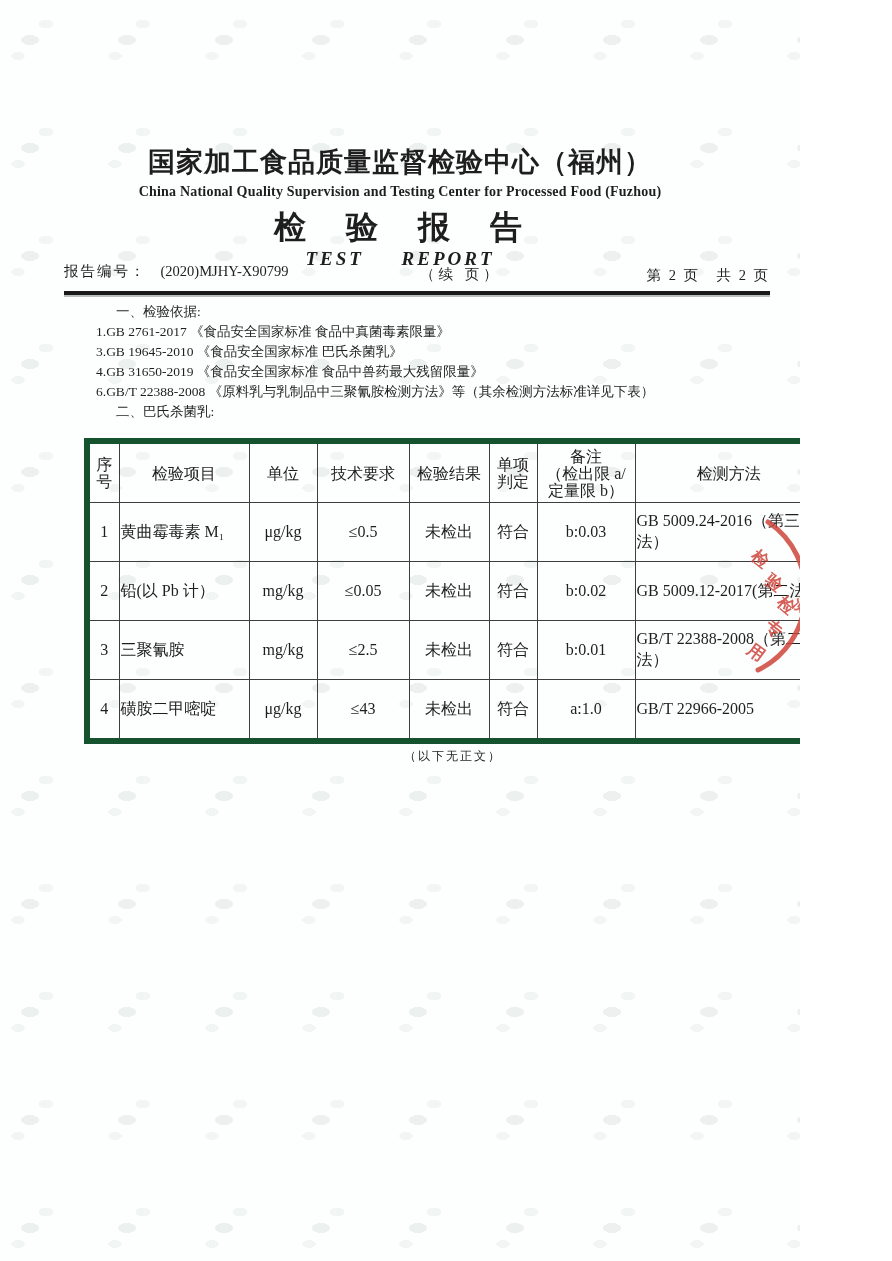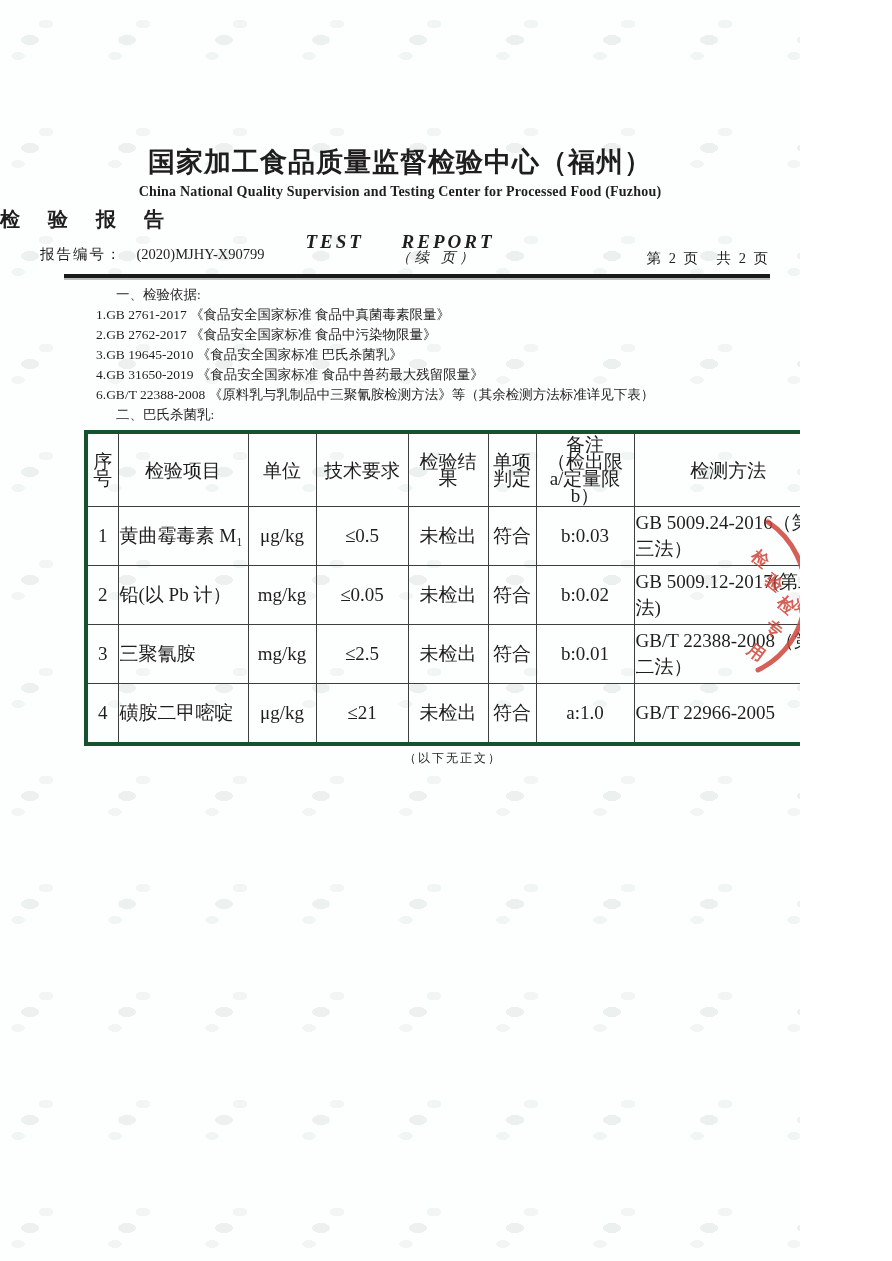--- a/index.html
+++ b/index.html
@@ -20,50 +20,50 @@
       radial-gradient(ellipse 12px 7px at 18px 56px, #f1f5f3 0 55%, transparent 56%);
     background-size:97px 108px;
   }
   .content{position:relative;z-index:1;}
 
   .org-cn{
     padding-top:144px;text-align:center;
     font-size:27px;font-weight:bold;letter-spacing:1px;
   }
   .org-en{text-align:center;font-size:14px;font-weight:bold;margin-top:4px;letter-spacing:.2px;}
-  .title-cn{text-align:left;font-size:20px;font-weight:bold;margin-top:6px;letter-spacing:4px;}
+  .title-cn{text-align:center;font-size:32px;font-weight:bold;margin-top:6px;letter-spacing:4px;}
   .title-en{text-align:center;font-size:19px;font-weight:bold;letter-spacing:3px;word-spacing:30px;margin-top:-2px;font-style:italic;}
 
   .meta-row{
     position:relative;height:24px;
-    margin:-8px 30px 0 40px;
+    margin:-8px 30px 0 64px;
     font-size:14.5px;
   }
   .report-no-label{letter-spacing:2px;}
   .report-no-value{margin-left:14px;font-family:"Liberation Serif","DejaVu Serif",serif;}
-  .continuation{position:absolute;left:356px;top:3px;letter-spacing:4px;font-style:italic;}
+  .continuation{position:absolute;left:356px;top:3px;letter-spacing:4px;}
   .page-info{position:absolute;right:0;top:4px;letter-spacing:2px;}
 
   .rule{
     margin:5px 30px 0 64px;height:4px;background:#1a1a1a;
     border-bottom:2px solid #b9bfbd;
   }
 
   .basis{
     margin:5px 0 0 96px;width:672px;
     font-size:13.5px;line-height:20px;
   }
   .basis p{margin:0;}
   .section-heading{text-indent:20px;}
 
   table.results-table{
-    margin:5px 0 0 84px;width:738px;
+    margin:16px 0 0 84px;width:738px;
     border-collapse:collapse;table-layout:fixed;
-    font-size:19px;
-    border:4px solid #14532d;
+    font-size:16px;
+    border:6px solid #14532d;
   }
   .results-table th,.results-table td{
     border:1px solid #3e3e3e;
     font-weight:normal;
     text-align:center;vertical-align:middle;
     padding:2px 3px;
     overflow:hidden;
   }
   .results-table thead th{height:54px;line-height:17px;}
   .results-table tbody td{height:54px;}
@@ -100,21 +100,20 @@
       <span class="report-no-label">报告编号：</span><span class="report-no-value">(2020)MJHY-X90799</span>
       <span class="continuation">（续 页）</span>
       <span class="page-info">第 2 页　共 2 页</span>
     </div>
 
     <div class="rule"></div>
 
     <div class="basis">
       <p class="section-heading">一、检验依据:</p>
       <p>1.GB 2761-2017 《食品安全国家标准 食品中真菌毒素限量》</p>
-      <p>2.GB 2762-2017 《食品安全国家标准 食品中污染物限量》</p>
       <p>3.GB 19645-2010 《食品安全国家标准 巴氏杀菌乳》</p>
       <p>4.GB 31650-2019 《食品安全国家标准 食品中兽药最大残留限量》</p>
       <p>6.GB/T 22388-2008 《原料乳与乳制品中三聚氰胺检测方法》等（其余检测方法标准详见下表）</p>
       <p class="section-heading">二、巴氏杀菌乳:</p>
     </div>
 
     <table class="results-table">
       <colgroup>
         <col style="width:32px">
           <col style="width:130px">
@@ -168,21 +167,21 @@
           <td>≤2.5</td>
           <td>未检出</td>
           <td>符合</td>
           <td>b:0.01</td>
           <td class="cell-method">GB/T 22388-2008（第二法）</td>
         </tr>
         <tr>
           <td>4</td>
           <td class="cell-item">磺胺二甲嘧啶</td>
           <td>μg/kg</td>
-          <td>≤21</td>
+          <td>≤43</td>
           <td>未检出</td>
           <td>符合</td>
           <td>a:1.0</td>
           <td class="cell-method">GB/T 22966-2005</td>
         </tr>
       </tbody>
     </table>
 
     <p class="closing-note">（以下无正文）</p>
   </div>

